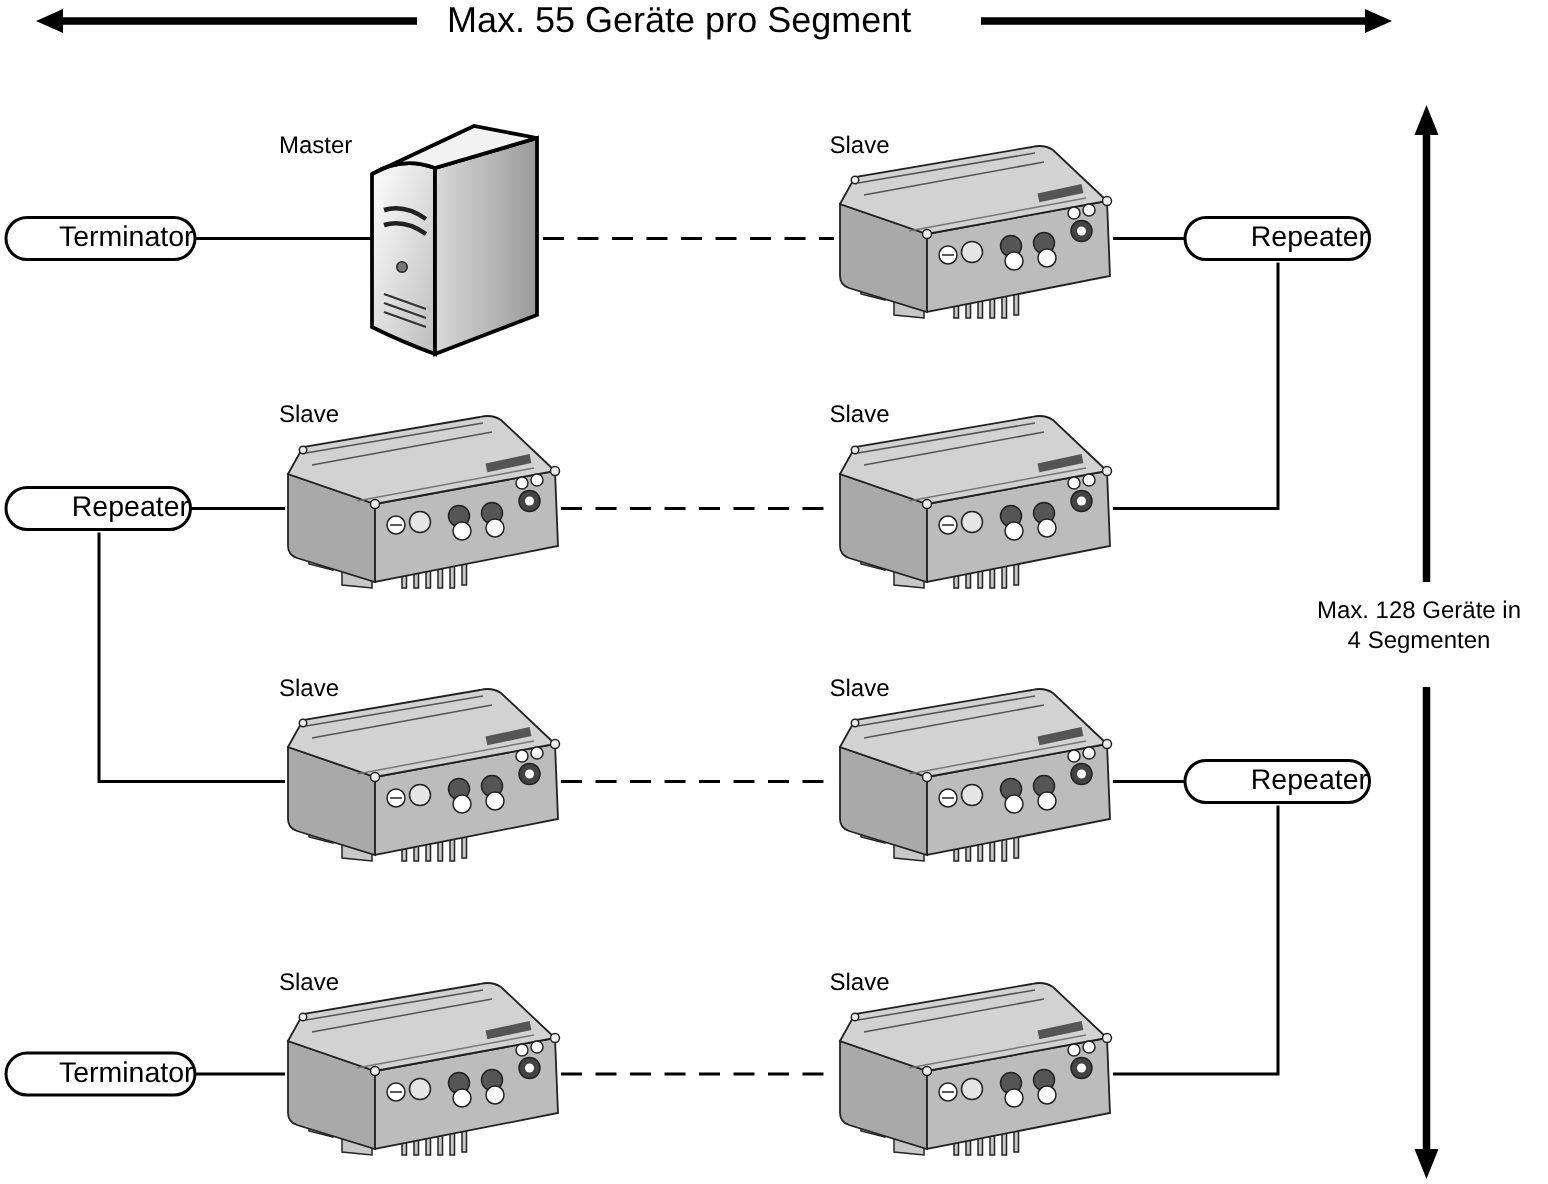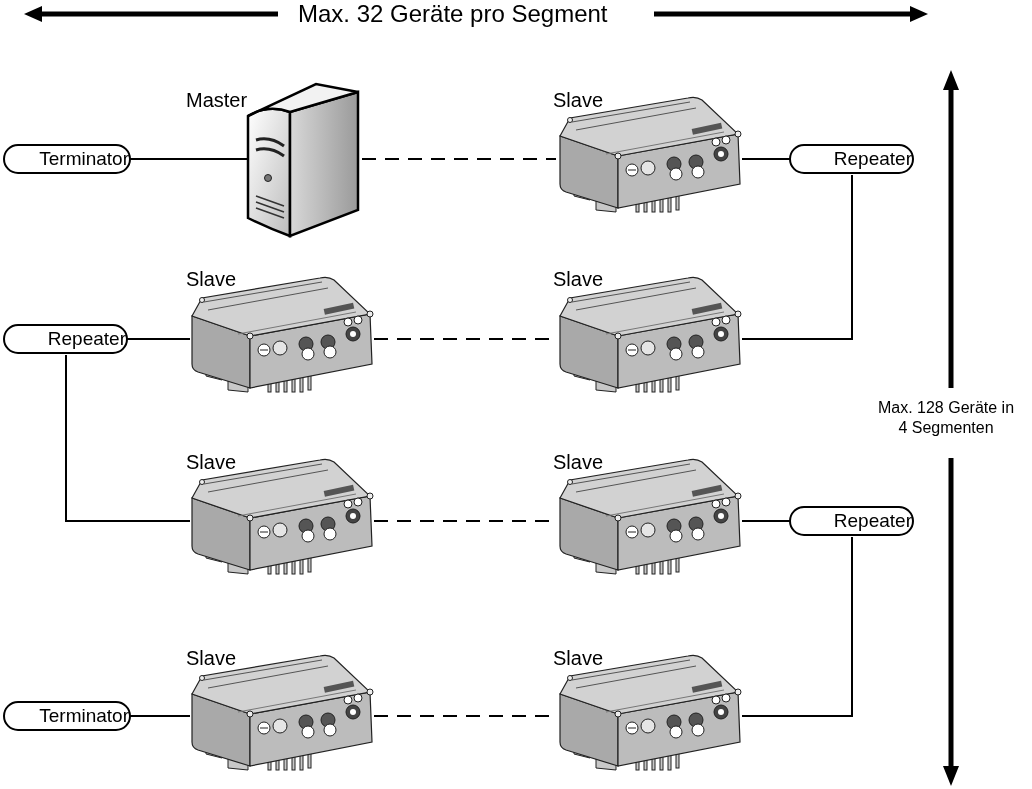--- a/index.html
+++ b/index.html
@@ -1,19 +1,19 @@
 <!DOCTYPE html>
 <html><head>
 <meta charset="utf-8">
 <style>
   html, body { margin: 0; padding: 0; background: #ffffff; }
   body { width: 1032px; height: 789px; position: relative; overflow: hidden;
          font-family: "Liberation Sans", "DejaVu Sans", sans-serif; color: #000; }
   #canvas { position: absolute; left: 0; top: 0; width: 1032px; height: 789px; }
-  .lbl { position: absolute; font-size: 20px; white-space: nowrap; }
+  .lbl { position: absolute; font-size: 16px; white-space: nowrap; }
   .pill { position: absolute; height: 30px; border: 2px solid #000; border-radius: 16px;
           background: #fff; box-sizing: border-box; font-size: 19px; line-height: 26px;
           text-align: right; }
   .title { position: absolute; font-size: 24px; top: 0px; left: 298px; white-space: nowrap; }
   .vlabel { position: absolute; left: 856px; top: 398px; width: 180px; text-align: center;
             font-size: 16px; line-height: 20px; background: #fff; }
 </style>
 </head>
 <body>
 
@@ -113,21 +113,21 @@
 
   <use href="#inverter" x="556" y="92"></use>
   <use href="#inverter" x="188" y="272"></use>
   <use href="#inverter" x="556" y="272"></use>
   <use href="#inverter" x="188" y="454"></use>
   <use href="#inverter" x="556" y="454"></use>
   <use href="#inverter" x="188" y="650"></use>
   <use href="#inverter" x="556" y="650"></use>
 </svg>
 
-<div class="title">Max. 32 Geräte pro Segment</div>
+<div class="title">Max. 55 Geräte pro Segment</div>
 
 <div class="vlabel">
   <div>Max. 128 Geräte in</div>
   <div>4 Segmenten</div>
 </div>
 
 <div class="pill" style="left:3px; top:144px; width:128px;">Terminator</div>
 <div class="pill" style="left:789px; top:144px; width:125px;">Repeater</div>
 <div class="pill" style="left:3px; top:324px; width:125px;">Repeater</div>
 <div class="pill" style="left:789px; top:506px; width:125px;">Repeater</div>

